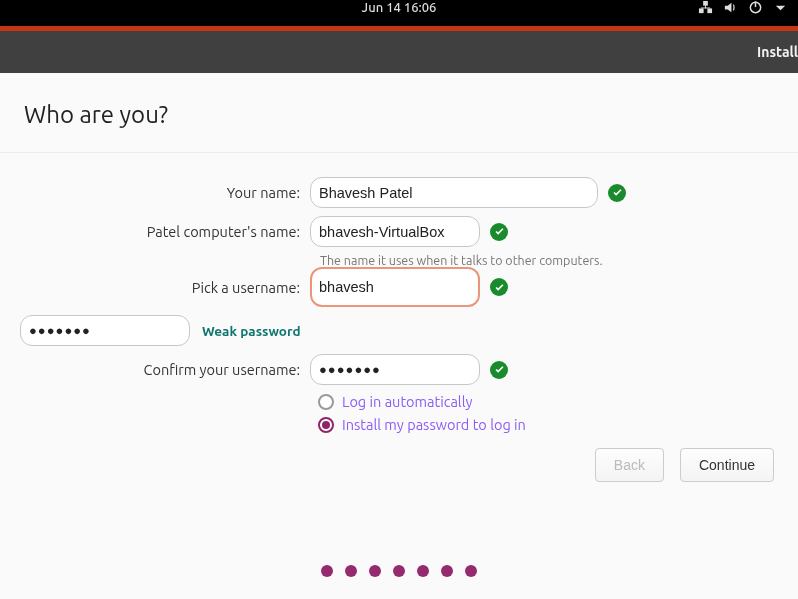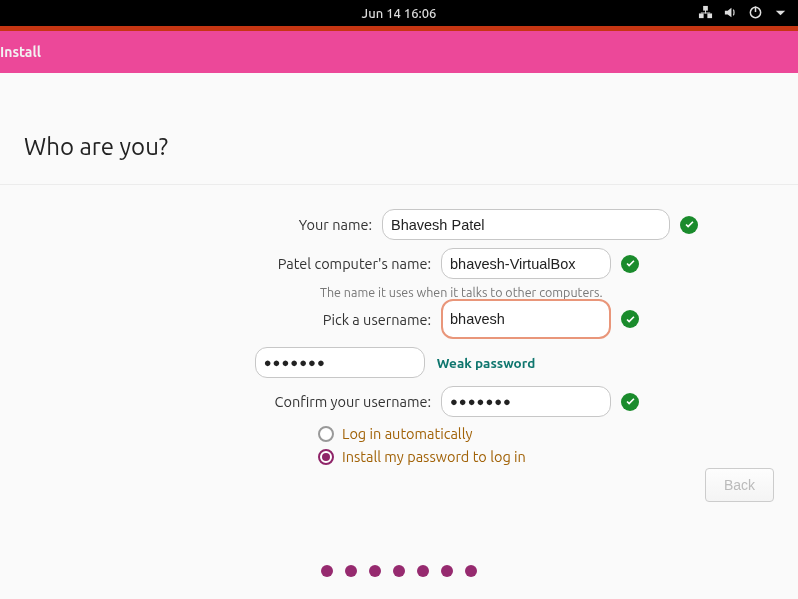--- a/index.html
+++ b/index.html
@@ -8,60 +8,59 @@
   background: #fafafa;
   width: 798px;
   height: 599px;
   overflow: hidden;
 }
 .topbar {
   background: #000;
   color: #ddd;
   height: 26px;
   display: flex;
-  align-items: center;
+  align-items: flex-start;
   justify-content: center;
   position: relative;
   font-size: 13px;
 }
 .topbar .datetime { font-weight: 500; }
 .topbar .sysicons {
   position: absolute;
   right: 10px;
   display: flex;
   align-items: center;
   gap: 10px;
 }
 .topbar .sysicons svg { width: 15px; height: 15px; fill: #ddd; }
 .orangebar { height: 5px; background: #c63613; }
 .titlebar {
-  background: #ec4899;
+  background: #404040;
   color: #f2f2f2;
   height: 42px;
   display: flex;
   align-items: center;
-  justify-content: flex-start;
+  justify-content: flex-end;
   font-size: 14px;
   font-weight: 600;
 }
 .header {
   padding: 28px 24px 24px 24px;
   color: #333;
 }
-.header h1 { font-size: 24px; font-weight: 400; color: #222; margin-top: 32px; }
+.header h1 { font-size: 24px; font-weight: 400; color: #222; }
 .divider { border-bottom: 1px solid #ececec; margin: 0; }
 .form {
   padding: 24px 28px 0 20px;
 }
 .row {
   display: flex;
   align-items: center;
   margin-bottom: 8px;
   position: relative;
-  justify-content: center;
 }
 .row .label {
   width: 290px;
   text-align: right;
   padding-right: 10px;
   font-size: 14.5px;
   color: #333;
 }
 .row input[type=text], .row input[type=password] {
   height: 31px;
@@ -104,21 +103,21 @@
   color: #0f766e;
 }
 .radios {
   padding-left: 298px;
   margin-top: 8px;
 }
 .radio-row {
   display: flex;
   align-items: center;
   font-size: 14.5px;
-  color: #a16207;
+  color: #8b5cf6;
   margin-bottom: 6px;
   gap: 8px;
   cursor: pointer;
 }
 .radio {
   width: 16px; height: 16px;
   border: 2px solid #999;
   border-radius: 50%;
   display: inline-flex;
   align-items: center;
@@ -127,21 +126,21 @@
 }
 .radio.selected { border-color: #8f2468; }
 .radio.selected .dot {
   width: 8px; height: 8px;
   background: #8f2468;
   border-radius: 50%;
 }
 .buttons {
   position: absolute;
   right: 24px;
-  top: 468px;
+  top: 448px;
   display: flex;
   gap: 16px;
 }
 .btn {
   height: 34px;
   padding: 0 18px;
   border: 1px solid #ccc;
   border-radius: 4px;
   background: linear-gradient(#fdfdfd,#f4f4f4);
   font-size: 14px;
@@ -257,20 +256,21 @@
           <span class="dot"></span>
         </span>
       <span>Install my password to log in</span>
     </div>
   </div>
 
 </div>
 
 <div class="buttons">
   <button class="btn" disabled="">Back</button>
+  <button class="btn">Continue</button>
 </div>
 
 <div class="progress">
   <span class="pdot"></span>
   <span class="pdot"></span>
   <span class="pdot"></span>
   <span class="pdot"></span>
   <span class="pdot"></span>
   <span class="pdot"></span>
   <span class="pdot"></span>

